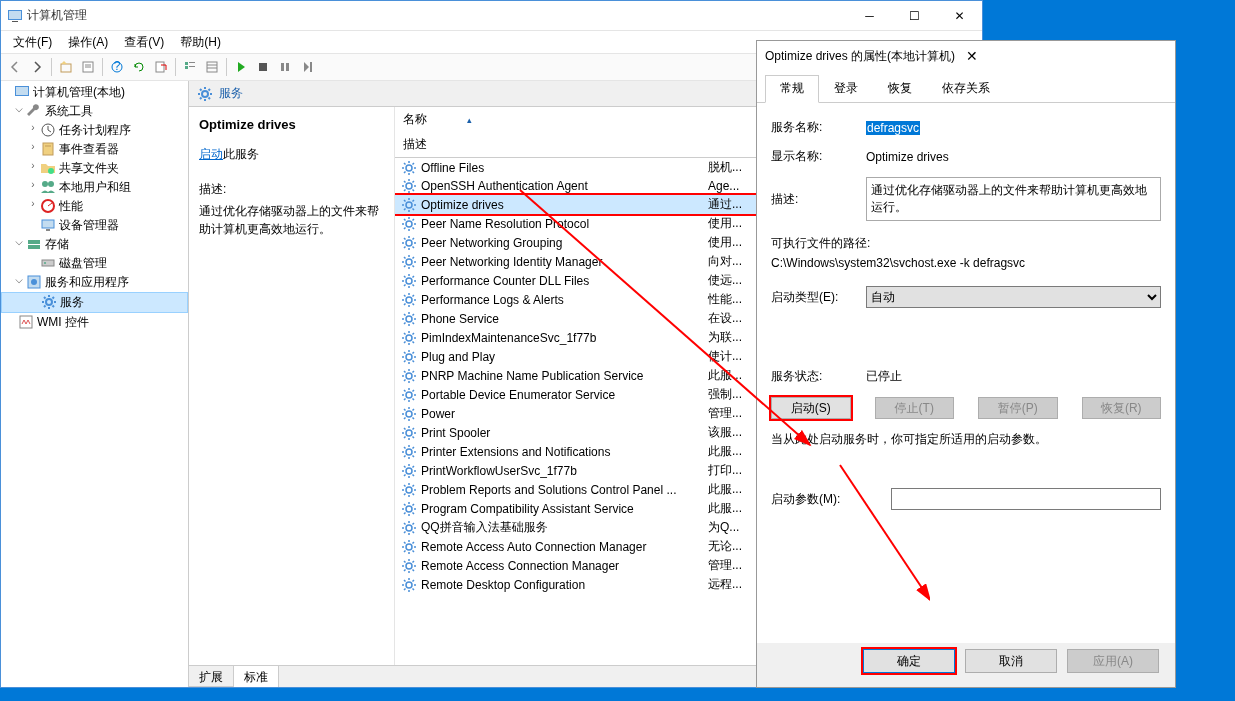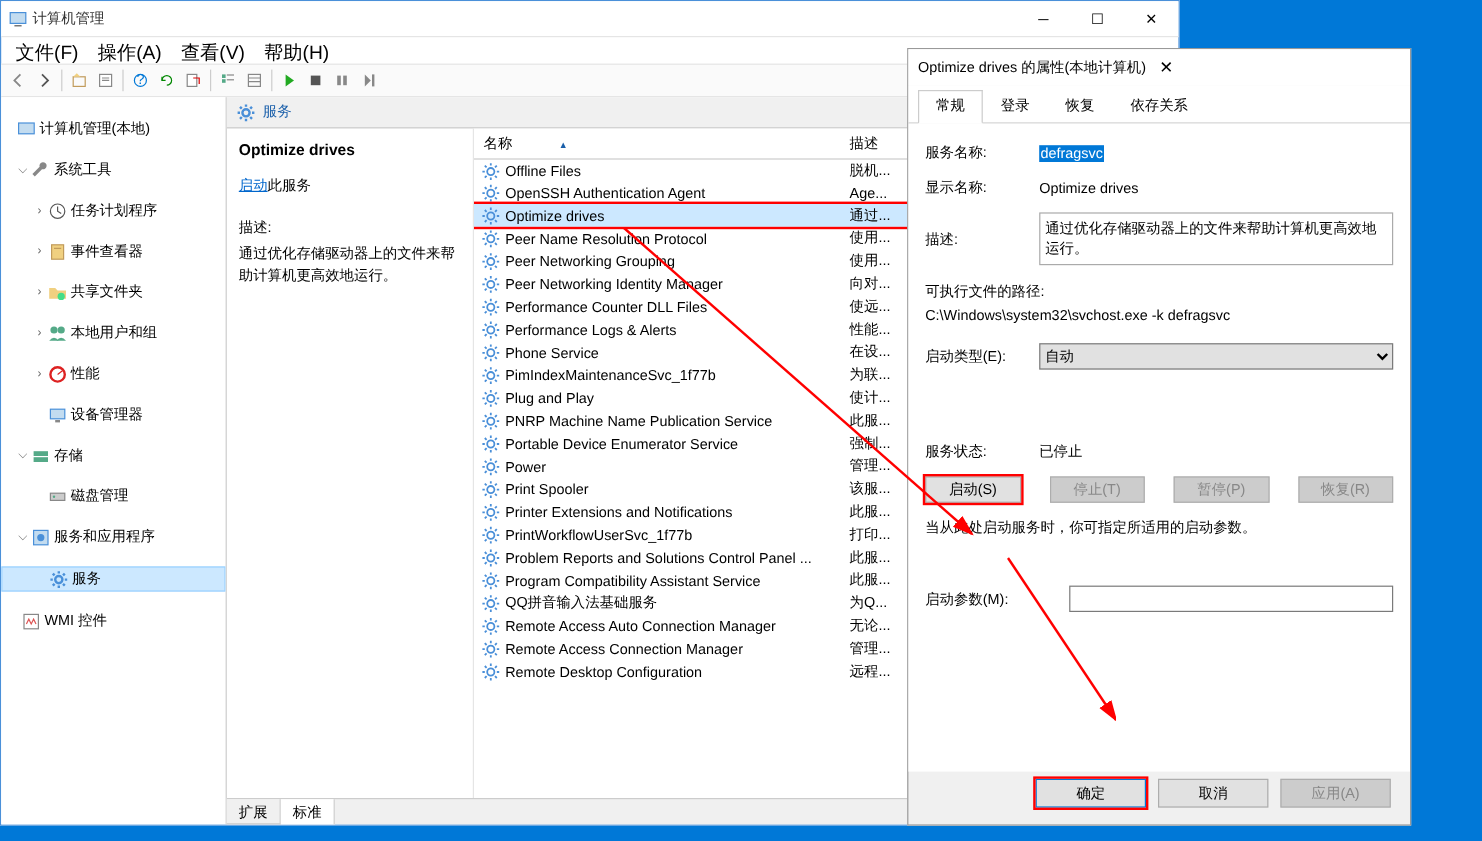--- a/index.html
+++ b/index.html
@@ -4,40 +4,40 @@
 <style>
 * { box-sizing: border-box; margin: 0; padding: 0; font-family: 'Microsoft YaHei', Tahoma, sans-serif; font-size: 12px; }
 body { background: #0078d7; width: 1235px; height: 701px; position: relative; }
 .main-window { position: absolute; left: 0; top: 0; width: 983px; height: 688px; background: #fff; border: 1px solid #4a90d9; }
 .titlebar { height: 30px; display: flex; align-items: center; padding: 0 0 0 6px; background: #fff; border-bottom: 1px solid #e5e5e5; }
 .titlebar .icon { width: 16px; height: 16px; margin-right: 4px; }
 .titlebar .title { flex: 1; font-size: 12px; color: #333; }
 .win-controls { display: flex; }
 .win-controls div { width: 45px; height: 28px; text-align: center; line-height: 28px; color: #000; cursor: pointer; }
 .menubar { height: 22px; display: flex; padding-left: 4px; }
-.menubar div { padding: 3px 8px; font-size: 16px; }
+.menubar div { padding: 3px 8px; font-size: 12px; }
 .toolbar { height: 28px; border-top: 1px solid #e5e5e5; border-bottom: 1px solid #e5e5e5; display: flex; align-items: center; padding: 0 4px; gap: 2px; background: #fafafa; }
 .toolbar .tool { width: 20px; height: 20px; display: flex; align-items: center; justify-content: center; border: 1px solid transparent; }
 .toolbar .sep { width: 1px; height: 18px; background: #ccc; margin: 0 2px; }
 .content { display: flex; height: calc(100% - 80px); }
 .tree { width: 188px; border-right: 1px solid #ccc; background: #fff; overflow: auto; padding: 2px 0; }
-.tree-item { display: flex; align-items: center; padding: 1px 0; white-space: nowrap; margin-top: 15px; }
+.tree-item { display: flex; align-items: flex-start; padding: 1px 0; white-space: nowrap; }
 .tree-item.sel { background: #cce8ff; border: 1px solid #99d1ff; }
 .expander { width: 12px; text-align: center; color: #666; cursor: pointer; font-size: 10px; }
 .tree-icon { width: 16px; height: 16px; margin: 0 3px 0 1px; }
 .main-pane { flex: 1; display: flex; flex-direction: column; }
 .pane-header { height: 26px; background: #f0f0f0; display: flex; align-items: center; border-bottom: 1px solid #ccc; padding-left: 8px; gap: 6px; color: #1a5faa; }
 .pane-body { flex: 1; display: flex; overflow: hidden; }
 .left-panel { width: 205px; padding: 10px; }
 .left-panel h3 { font-size: 13px; font-weight: bold; color: #000; margin-bottom: 14px; }
 .left-panel a { color: #0066cc; text-decoration: underline; font-size: 12px; }
 .left-panel .desc-label { margin-top: 18px; font-size: 12px; }
 .left-panel .desc-text { margin-top: 4px; font-size: 12px; line-height: 1.5; }
 .list-panel { flex: 1; overflow: auto; border-left: 1px solid #e5e5e5; }
-.list-header { position: sticky; top: 0; background: #fff; border-bottom: 1px solid #ccc; display: flex; }
+.list-header { position: sticky; top: 0; background: #fff; border-bottom: 1px solid #ccc; display: flex; flex-direction: column; }
 .list-header div { padding: 4px 8px; }
 .col-name { width: 305px; }
 .col-desc { width: 40px; }
 .list-row { display: flex; align-items: center; padding: 1px 0; }
 .list-row.sel { background: #cce8ff; }
 .list-row.highlight { outline: 2px solid red; }
 .gear { width: 16px; height: 16px; margin: 0 4px 0 6px; flex-shrink: 0; }
 .sort-arrow { font-size: 9px; color: #1a5faa; margin-left: 40px; }
 .tabs-bottom { height: 22px; border-top: 1px solid #ccc; display: flex; background: #f0f0f0; }
 .tabs-bottom div { padding: 3px 10px; font-size: 12px; border-right: 1px solid #ccc; background: #fff; }

